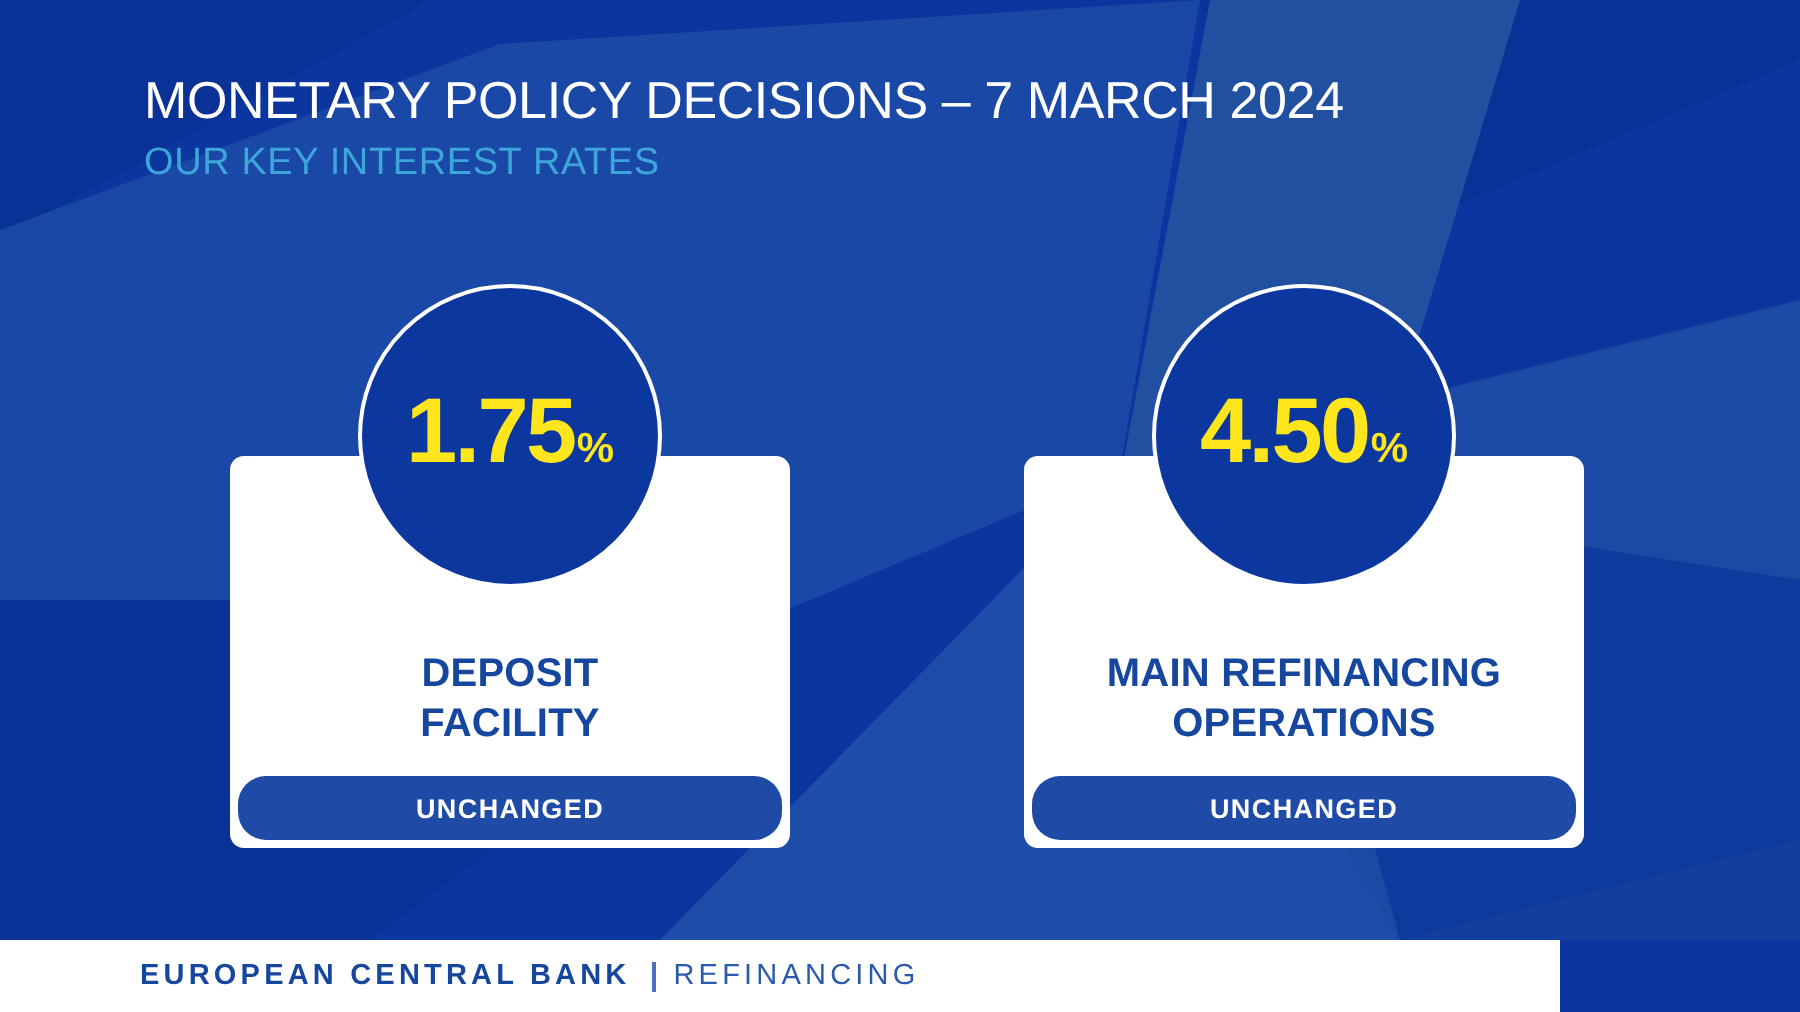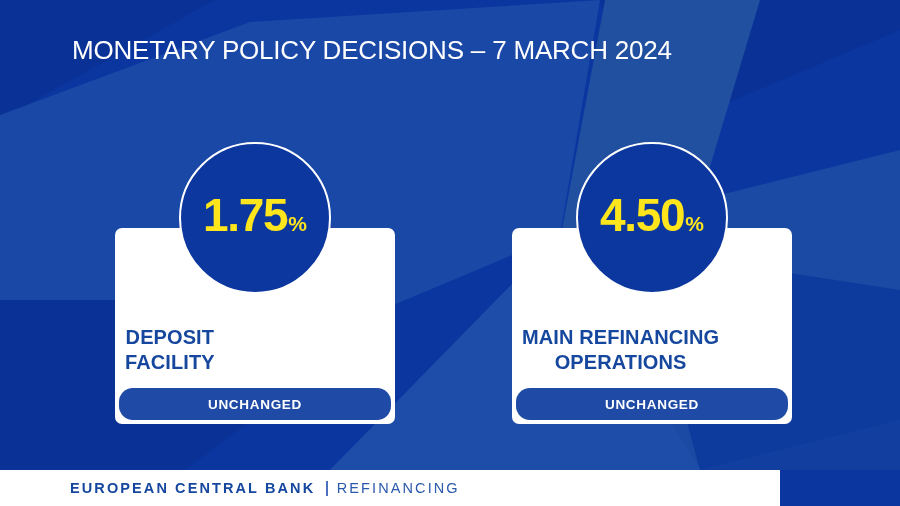--- a/index.html
+++ b/index.html
@@ -70,21 +70,21 @@
     padding:4px;
   }
   .card-inner {
     position:relative;
     width:100%; height:100%;
     background:#ffffff;
     border-radius:4px;
     display:flex;
     flex-direction:column;
     justify-content:flex-end;
-    align-items:flex-start;
+    align-items:center;
   }
   .card-label {
     color:#16479e;
     font-size:20px;
     font-weight:bold;
     text-align:center;
     line-height:1.22;
     letter-spacing:0.1px;
     margin-bottom:14px;
     padding:0 6px;
@@ -190,20 +190,21 @@
       <polygon points="605,0 760,0 700,200 560,240" fill="#20509f"></polygon>
       <polygon points="0,300 190,300 300,385 185,470 0,470" fill="#0a3296"></polygon>
       <polygon points="640,250 900,290 900,470 700,470" fill="#0d3b9d"></polygon>
       <polygon points="700,470 900,470 900,420" fill="#123f9f"></polygon>
       <polygon points="330,470 560,235 700,470" fill="#1d4da8"></polygon>
     </svg>
   </div>
 
   <div class="header">
     <div class="title">MONETARY POLICY DECISIONS – 7 MARCH 2024</div>
+    <div class="subtitle">OUR KEY INTEREST RATES</div>
   </div>
 
   <div class="cards">
 
     <div class="card card-a">
       <div class="card-frame">
         <div class="card-inner">
           <div class="card-label">DEPOSIT
 FACILITY</div>
           <div class="status-bar">

